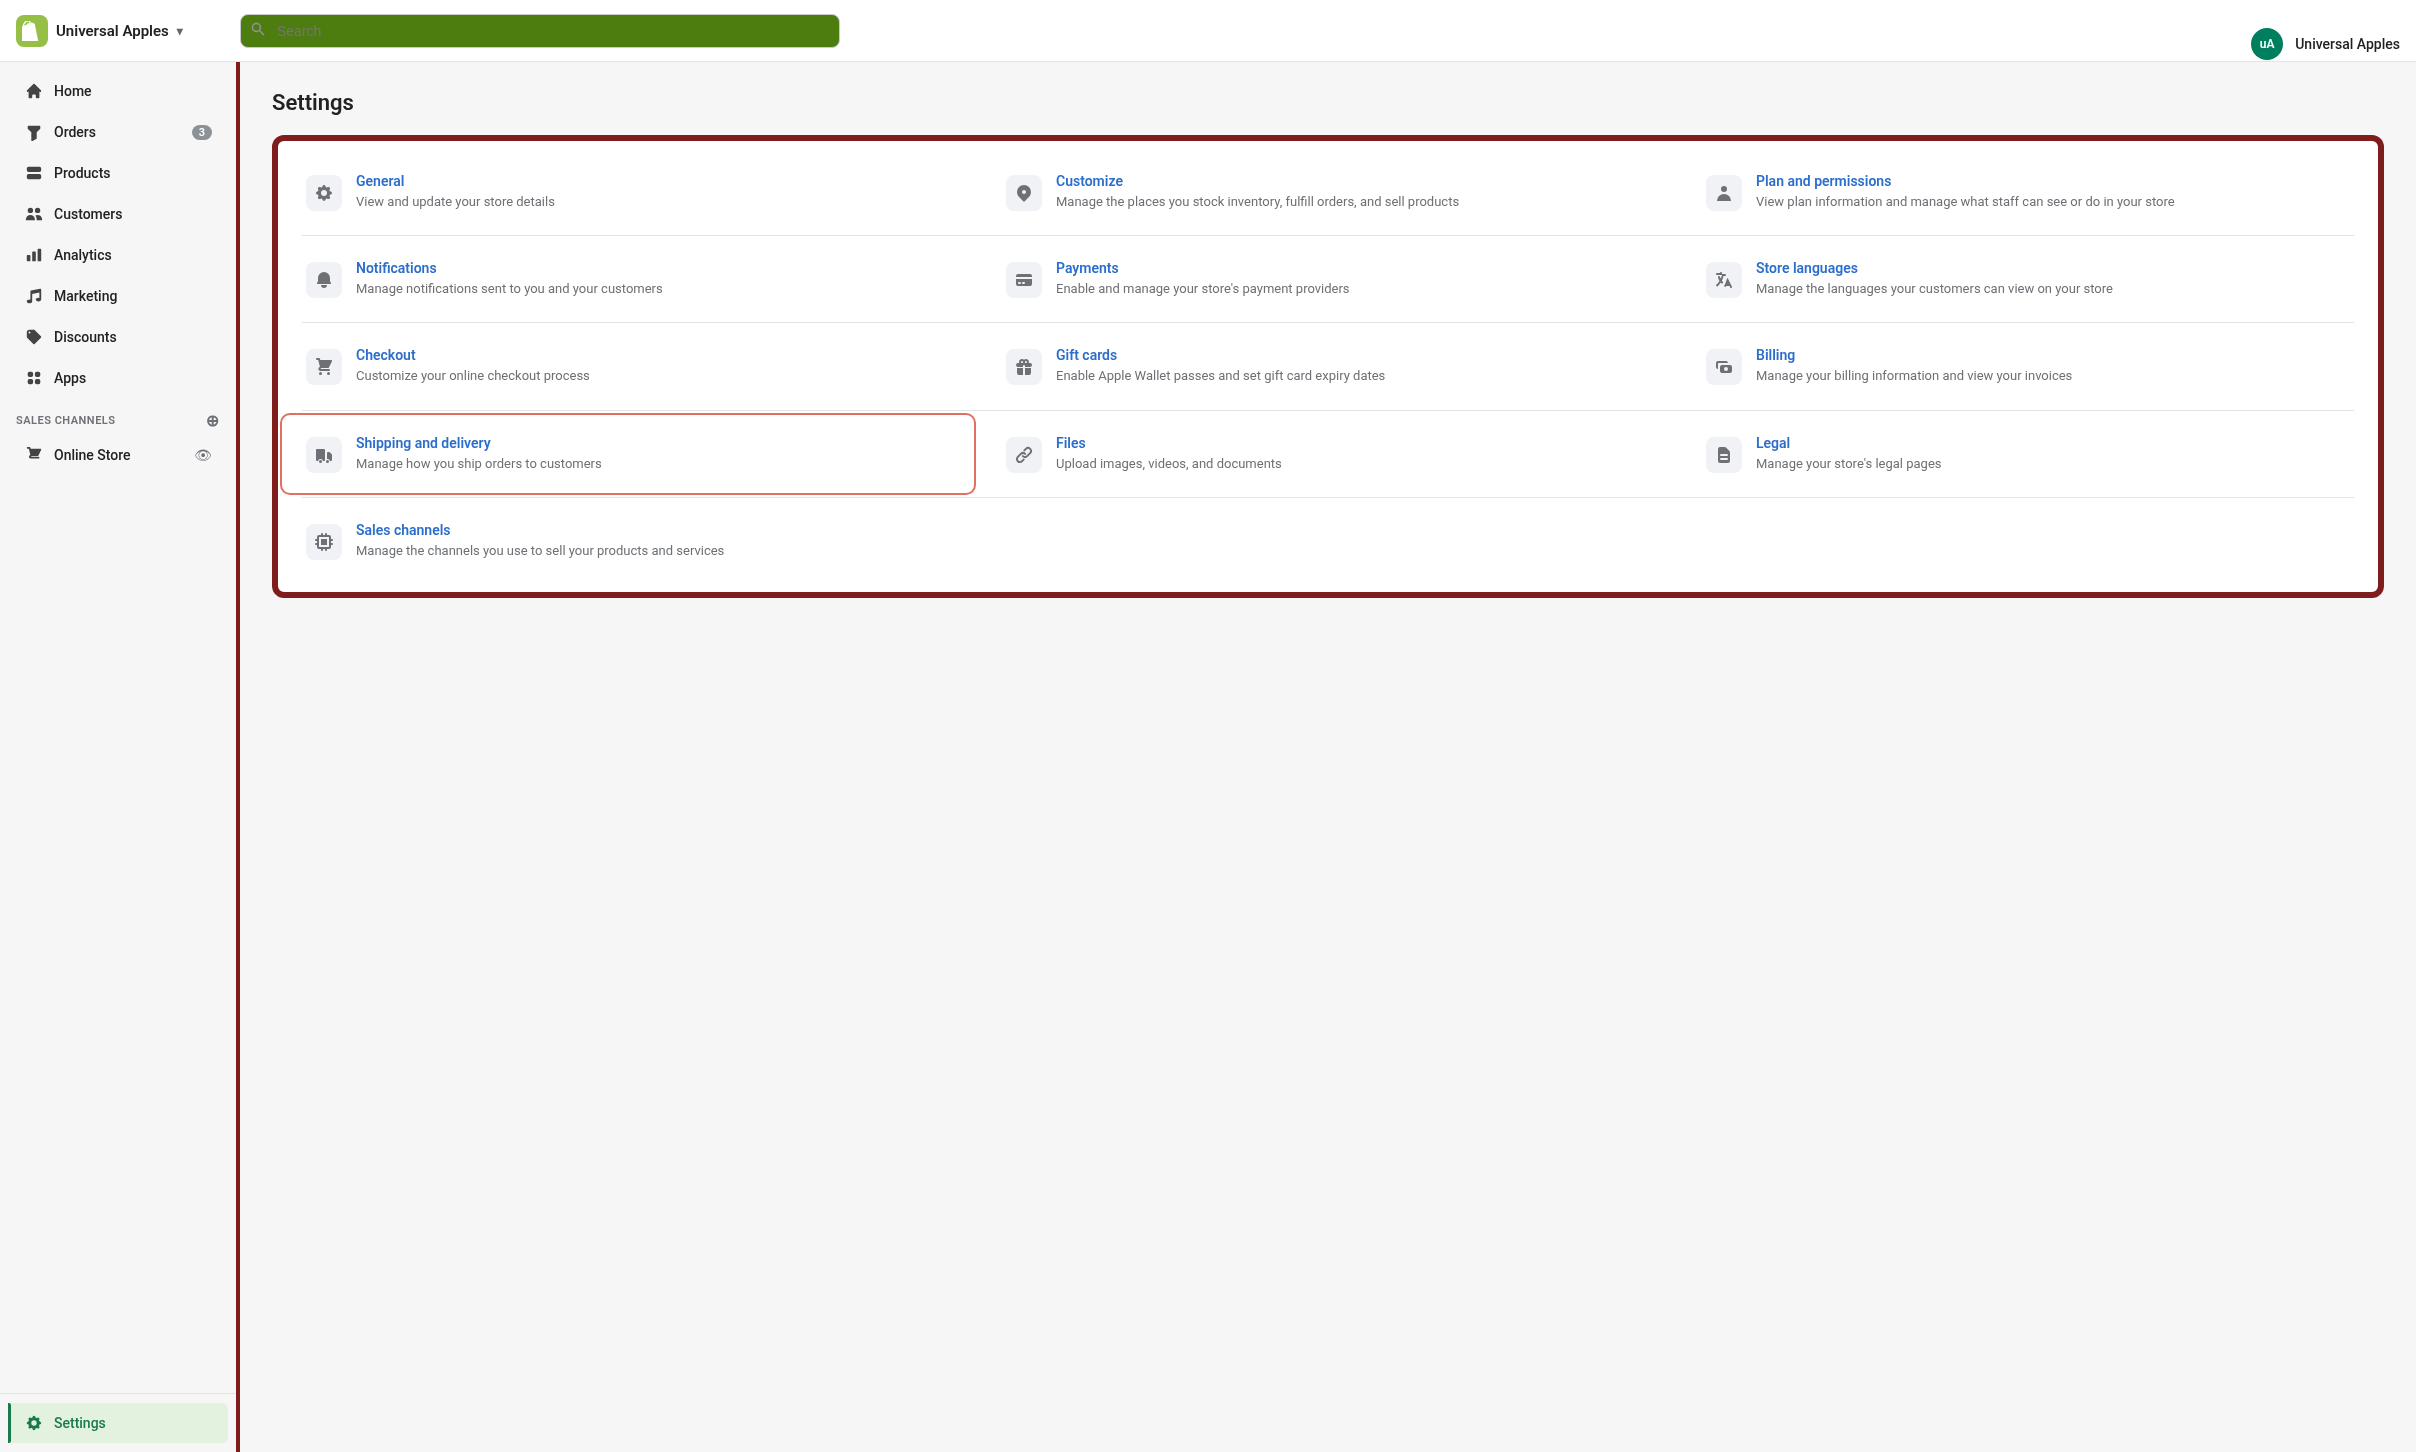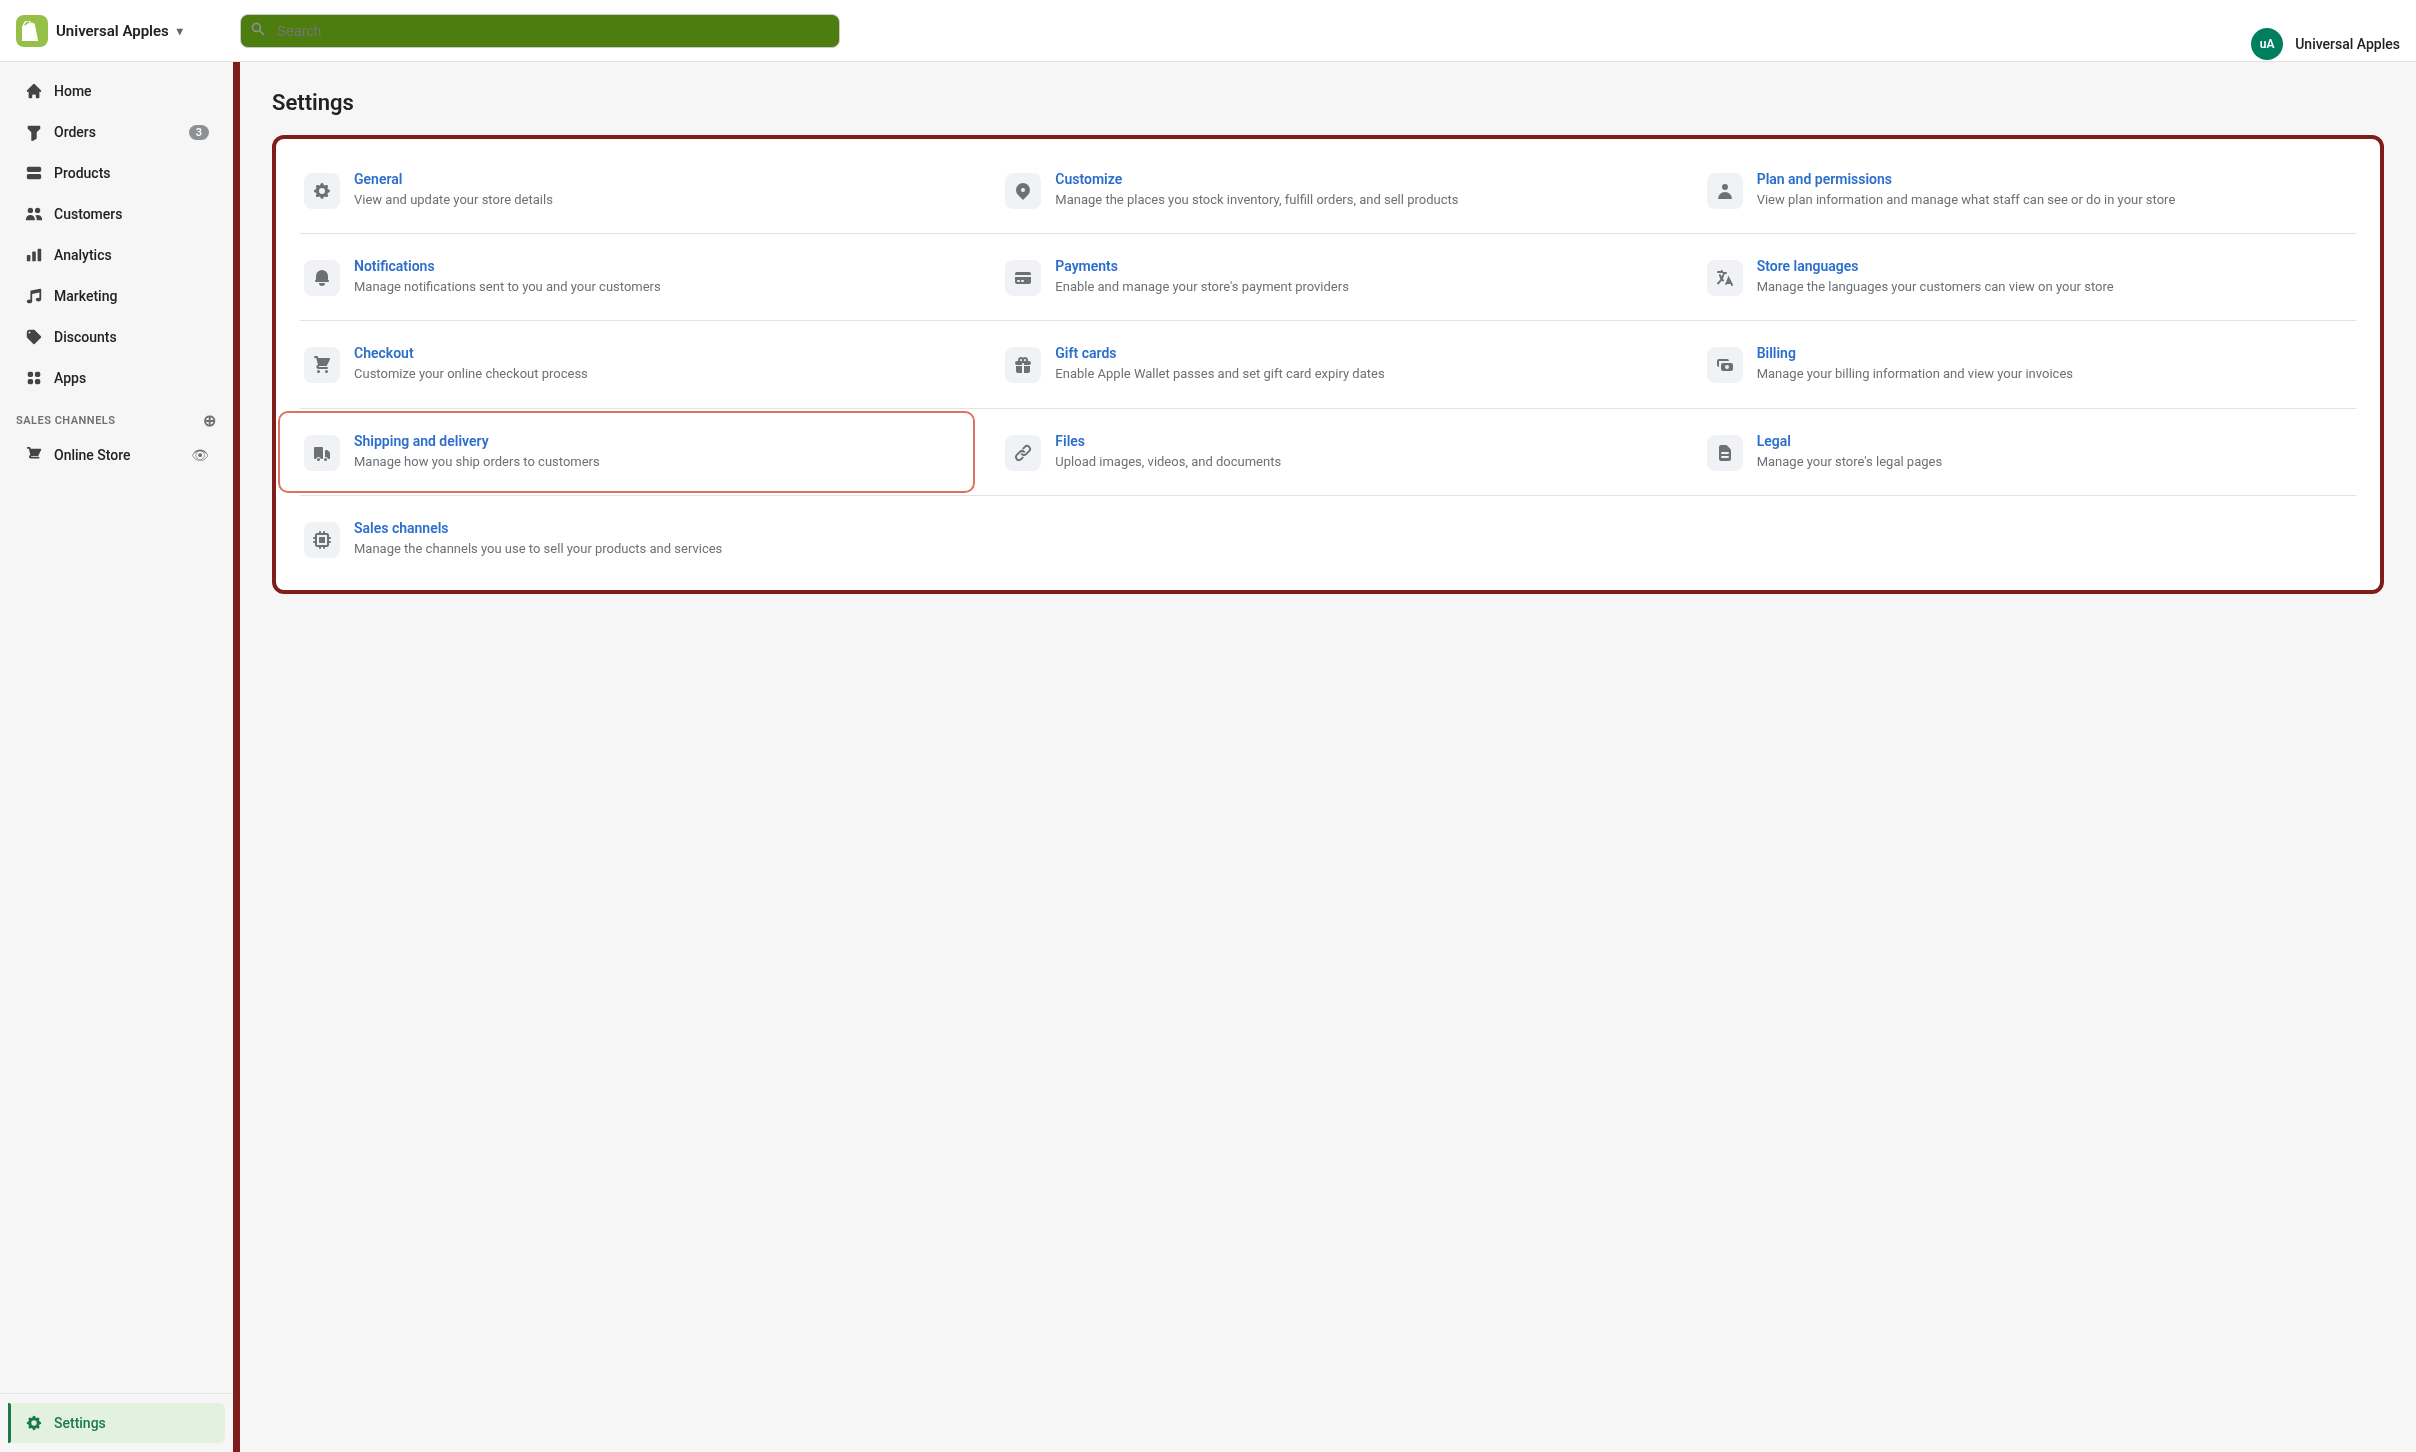--- a/index.html
+++ b/index.html
@@ -22,21 +22,21 @@
     .search-icon-wrap { position: absolute; left: 10px; top: 50%; transform: translateY(-50%); color: #8c9196; }
     .nav-right { margin-left: auto; display: flex; align-items: center; gap: 12px; margin-top: 26px; }
     .avatar { width: 32px; height: 32px; background: #007f5f; border-radius: 50%; display: flex; align-items: center; justify-content: center; color: white; font-size: 12px; font-weight: 600; }
     .nav-store-name { font-size: 14px; color: #202223; font-weight: 500; }
 
     
     .main-layout { display: flex; flex: 1; overflow: hidden; }
 
     
     .sidebar {
-      width: 240px; background: #f6f6f7; border-right: 7px solid #7f1d1d;
+      width: 240px; background: #f6f6f7; border-right: 4px solid #7f1d1d;
       display: flex; flex-direction: column; overflow-y: auto; flex-shrink: 0;
     }
     .sidebar-nav { padding: 8px 0; flex: 1; }
     .sidebar-item {
       display: flex; align-items: center; gap: 10px; padding: 10px 16px;
       cursor: pointer; color: #202223; font-size: 14px; font-weight: 500;
       border-radius: 6px; margin: 1px 8px; text-decoration: none;
     }
     .sidebar-item-icon { width: 20px; height: 20px; display: flex; align-items: center; justify-content: center; color: #444; flex-shrink: 0; }
     .sidebar-badge { margin-left: auto; background: #8c9196; color: white; border-radius: 10px; font-size: 11px; padding: 1px 7px; font-weight: 600; }
@@ -46,21 +46,21 @@
     .sidebar-item.settings-active { background: #e3f1df; color: #1a7a4a; }
     .sidebar-item.settings-active .sidebar-item-icon { color: #1a7a4a; }
     .sidebar-item.settings-active { position: relative; }
 
     
     .content { flex: 1; overflow-y: auto; padding: 28px 32px; }
     .page-title { font-size: 22px; font-weight: 600; color: #202223; margin-bottom: 20px; }
 
     
     .settings-card {
-      background: white; border: 4px solid #7f1d1d; border-radius: 12px;
+      background: white; border: 6px solid #7f1d1d; border-radius: 12px;
       padding: 8px 0;
     }
     .settings-grid {
       display: grid; grid-template-columns: repeat(3, 1fr);
     }
     .settings-item {
       display: flex; align-items: flex-start; gap: 14px; padding: 20px 24px;
       cursor: pointer; border-radius: 8px; margin: 4px; transition: background 0.15s;
     }
     .settings-item.highlighted {

